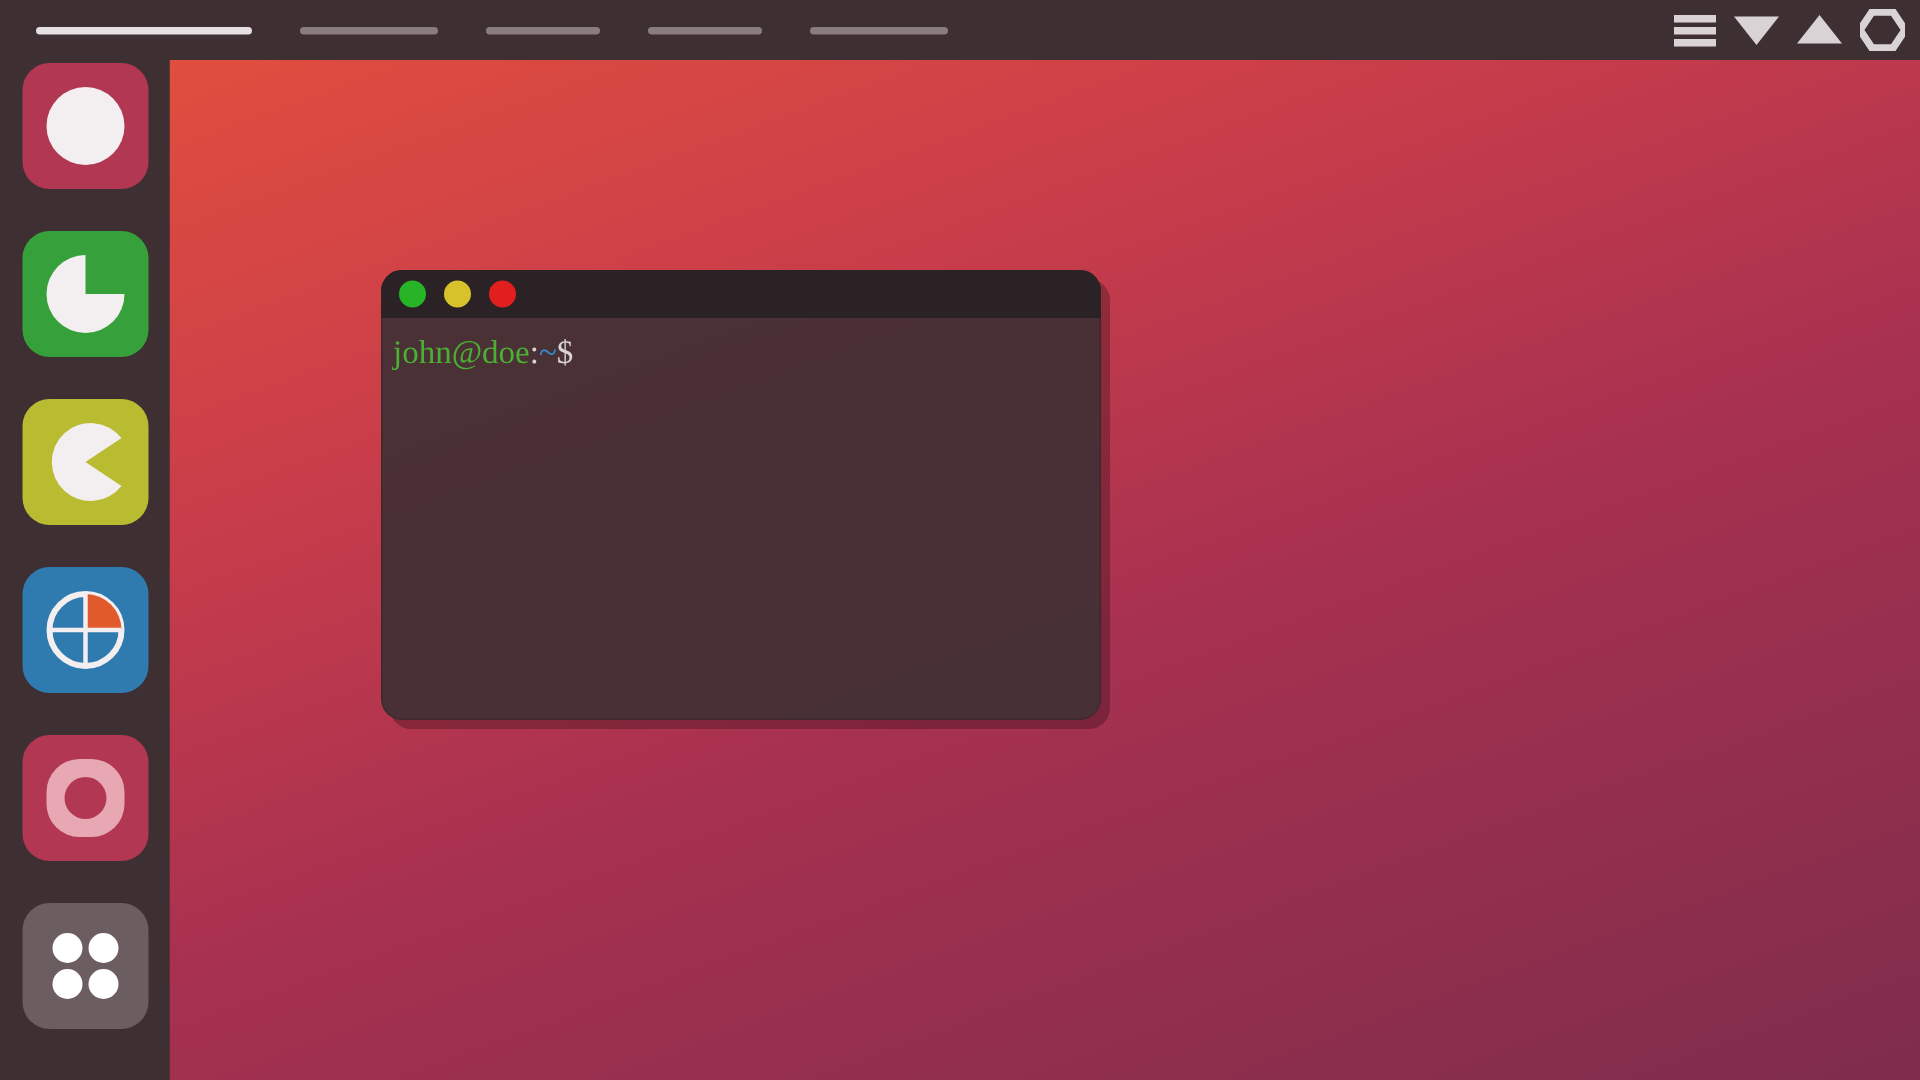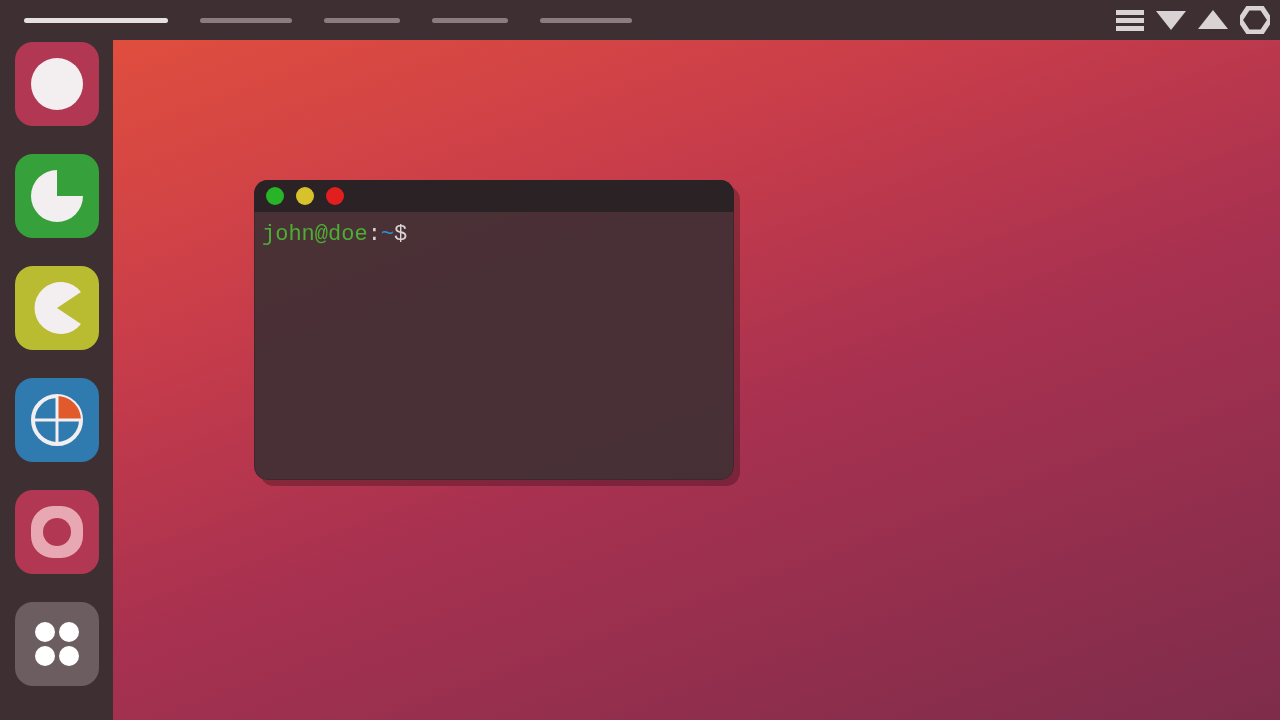--- a/index.html
+++ b/index.html
@@ -22,21 +22,21 @@
     display:flex;flex-direction:column;align-items:center;padding-top:2px;gap:28px}
   .dock-btn{width:84px;height:84px;border-radius:18px;position:relative;display:flex;align-items:center;justify-content:center}
   .dock-btn svg{display:block}
 
   
   .term{position:absolute;left:254px;top:180px;width:480px;height:300px;border-radius:14px;
     background:rgba(63,48,52,0.92);box-shadow:6px 6px 0 rgba(0,0,0,0.25),0 0 0 1px rgba(0,0,0,0.15) inset}
   .term-titlebar{height:32px;border-top-left-radius:14px;border-top-right-radius:14px;
     background:#2b2225;display:flex;align-items:center;padding-left:12px;gap:12px}
   .tl{width:18px;height:18px;border-radius:50%}
-  .term-body{padding:10px 8px;font-family:Liberation Mono, monospace;font-size:22px;line-height:1.2}
+  .term-body{padding:10px 8px;font-family:Liberation Serif, serif;font-size:22px;line-height:1.2}
   .pr-user{color:#4caf33}
   .pr-path{color:#2f93d6}
   .pr-sym{color:#d8d3d5}
 </style>
 </head>
 <body>
 
 <div class="root">
 
   <div class="topbar">

